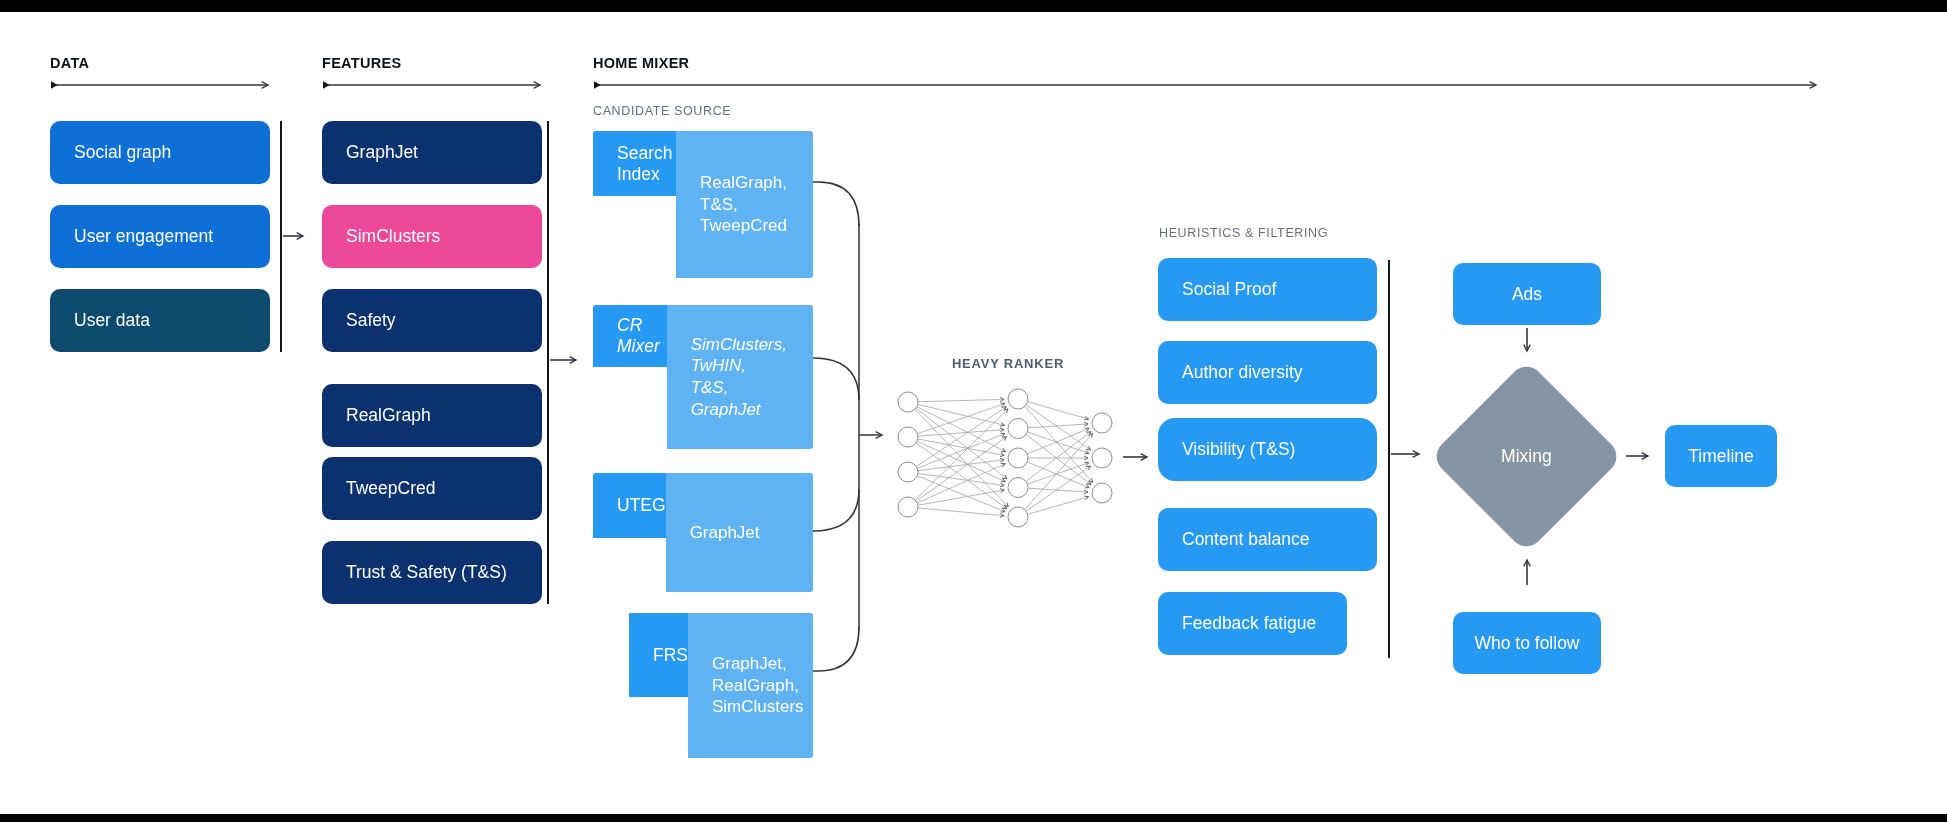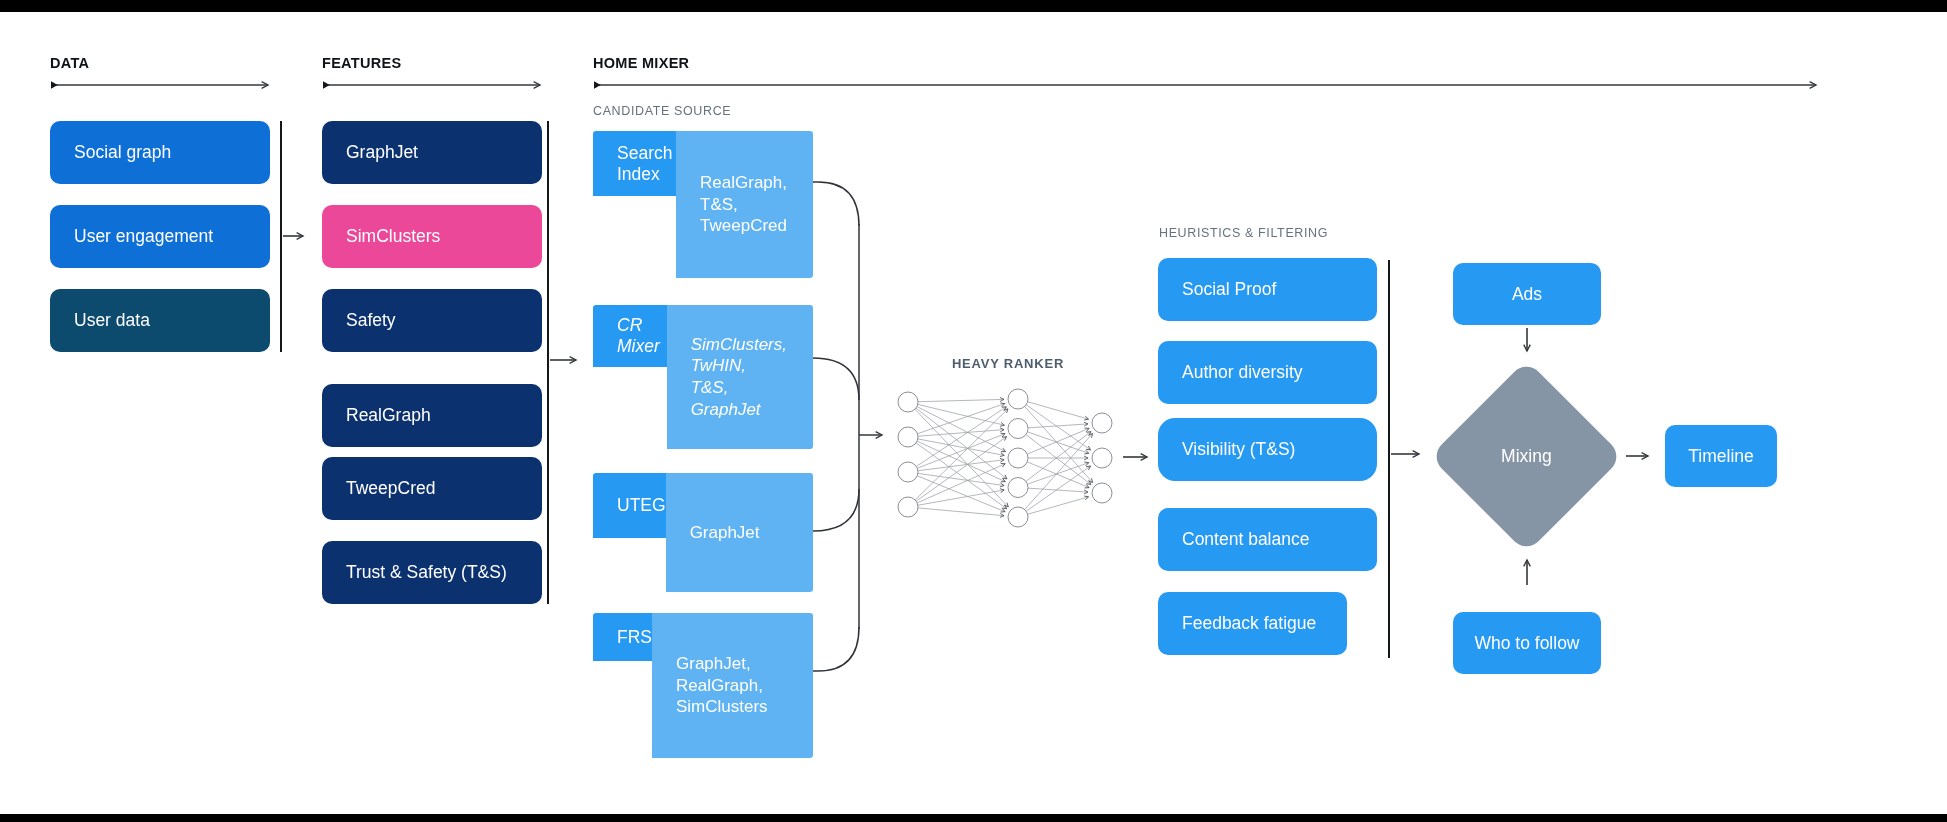--- a/index.html
+++ b/index.html
@@ -85,21 +85,21 @@
   </div>
   <div class="group" style="left:593px;top:473px;width:220px;height:119px;">
     <div class="head" style="height: 65px; background: rgb(38, 153, 243);">
         <span>UTEG</span>
       </div>
     <div class="sub" style="background: rgb(96, 179, 242);">
         <span>GraphJet</span>
       </div>
   </div>
   <div class="group" style="left:593px;top:613px;width:220px;height:145px;">
-    <div class="head" style="height: 48px; background: rgb(38, 153, 243);">
+    <div class="head" style="height: 84px; background: rgb(38, 153, 243); margin-left: 36px;">
         <span>FRS</span>
       </div>
     <div class="sub" style="background: rgb(96, 179, 242);">
         <span>GraphJet, RealGraph, SimClusters</span>
       </div>
   </div>
 
   <div class="box" style="left: 1158px; top: 258px; width: 219px; height: 63px; background: rgb(38, 153, 243);">
       <span>Social Proof</span>
     </div>

